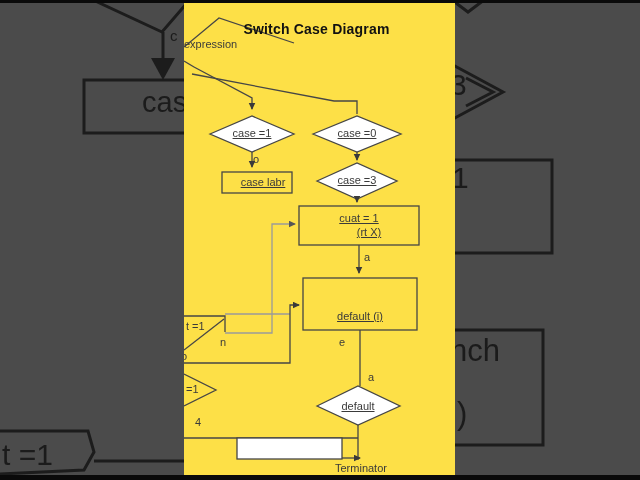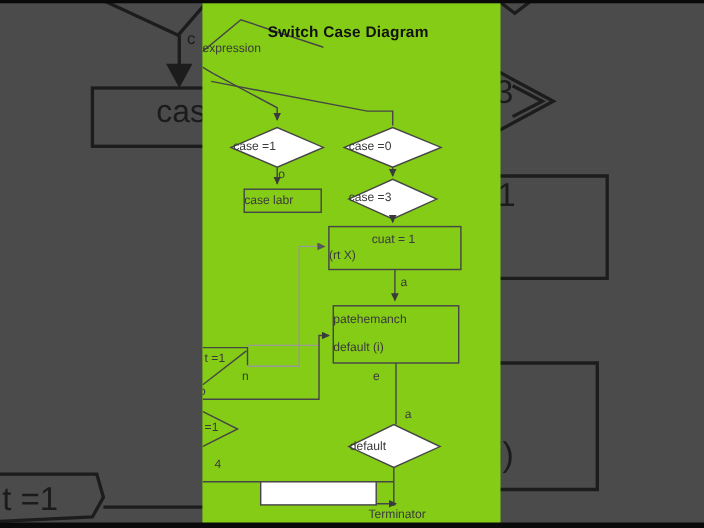--- a/index.html
+++ b/index.html
@@ -1,23 +1,23 @@
 <!DOCTYPE html>
 <html><head>
 <meta charset="utf-8">
 <style>
   html,body{margin:0;padding:0;background:#000;}
   #frame{position:relative;width:640px;height:480px;overflow:hidden;
          background:#4b4b4b;font-family:"Liberation Sans",sans-serif;}
   svg{position:absolute;left:0;top:0;}
   .bgtxt{position:absolute;color:#1b1b1b;font-weight:normal;line-height:1;}
   #panel{position:absolute;left:184px;top:2px;width:271px;height:475px;
-         background:#84cc16;overflow:hidden;z-index:5;}
+         background:#fde047;overflow:hidden;z-index:5;}
   .t{position:absolute;color:#3a3a3a;font-size:11px;line-height:1.15;white-space:nowrap;}
-  .ctr{text-align:left;white-space:normal;}
+  .ctr{text-align:center;white-space:normal;text-decoration:underline;}
   #title{position:absolute;left:40px;top:19px;width:185px;text-align:center;
          font-size:14px;font-weight:bold;color:#111;letter-spacing:.2px;}
   #bar-top{position:absolute;left:0;top:0;width:640px;height:3px;background:#0a0a0a;z-index:9;}
   #bar-bottom{position:absolute;left:0;top:475px;width:640px;height:5px;background:#0a0a0a;z-index:9;}
 </style>
 </head>
 <body>
 
 <div id="frame">
 
@@ -35,20 +35,21 @@
       <path d="M440,330 L543,330 L543,445 L440,445"></path>
     </g>
     <polygon points="151,58 175,58 163,80" fill="#1c1c1c"></polygon>
   </svg>
 
   <div class="bgtxt" style="left:106px;top:88px;font-size:29px;margin-left:36px;">case l</div>
   <div class="bgtxt" style="left:2px;top:440px;font-size:30px;">t =1</div>
   <div class="bgtxt" style="left:170px;top:28px;font-size:15px;">c</div>
   <div class="bgtxt" style="left:450px;top:70px;font-size:30px;">3</div>
   <div class="bgtxt" style="left:452px;top:163px;font-size:30px;">1</div>
+  <div class="bgtxt" style="left:450px;top:335px;font-size:31px;">nch</div>
   <div class="bgtxt" style="left:450px;top:398px;font-size:31px;">i)</div>
 
   <div id="panel">
     <svg width="271" height="475" viewBox="0 0 271 475">
       <defs>
         <marker id="ah" markerWidth="9" markerHeight="8" refX="6.5" refY="3.5" orient="auto" markerUnits="userSpaceOnUse">
           <path d="M0,0 L7.5,3.5 L0,7 Z" fill="#3a3a3a"></path>
         </marker>
         <marker id="ahg" markerWidth="9" markerHeight="8" refX="6.5" refY="3.5" orient="auto" markerUnits="userSpaceOnUse">
           <path d="M0,0 L7.5,3.5 L0,7 Z" fill="#555"></path>
@@ -89,24 +90,23 @@
       </g>
     </svg>
 
     <div id="title">Switch Case Diagram</div>
     <div class="t" style="left:0;top:36px;">expression</div>
     <div class="t ctr" style="left:28px;top:125px;width:80px;">case =1</div>
     <div class="t" style="left:69px;top:151px;">o</div>
     <div class="t ctr" style="left:38px;top:174px;width:82px;">case labr</div>
     <div class="t ctr" style="left:133px;top:125px;width:80px;">case =0</div>
     <div class="t ctr" style="left:133px;top:172px;width:80px;">case =3</div>
-    <div class="t ctr" style="left:115px;top:210px;width:120px;padding-left:39px;">cuat = 1</div>
+    <div class="t ctr" style="left:115px;top:210px;width:120px;">cuat = 1</div>
     <div class="t ctr" style="left:115px;top:224px;width:140px;">(rt X)</div>
     <div class="t" style="left:180px;top:249px;">a</div>
-    <div class="t ctr" style="left:119px;top:283px;width:114px;">patehemanch</div>
     <div class="t ctr" style="left:119px;top:308px;width:114px;">default (i)</div>
     <div class="t" style="left:155px;top:334px;">e</div>
     <div class="t" style="left:184px;top:369px;">a</div>
     <div class="t ctr" style="left:134px;top:398px;width:80px;">default</div>
     <div class="t" style="left:11px;top:414px;">4</div>
     <div class="t" style="left:151px;top:460px;">Terminator</div>
     <div class="t" style="left:2px;top:318px;">t =1</div>
     <div class="t" style="left:36px;top:334px;">n</div>
     <div class="t" style="left:-3px;top:348px;">o</div>
     <div class="t" style="left:2px;top:381px;">=1</div>

